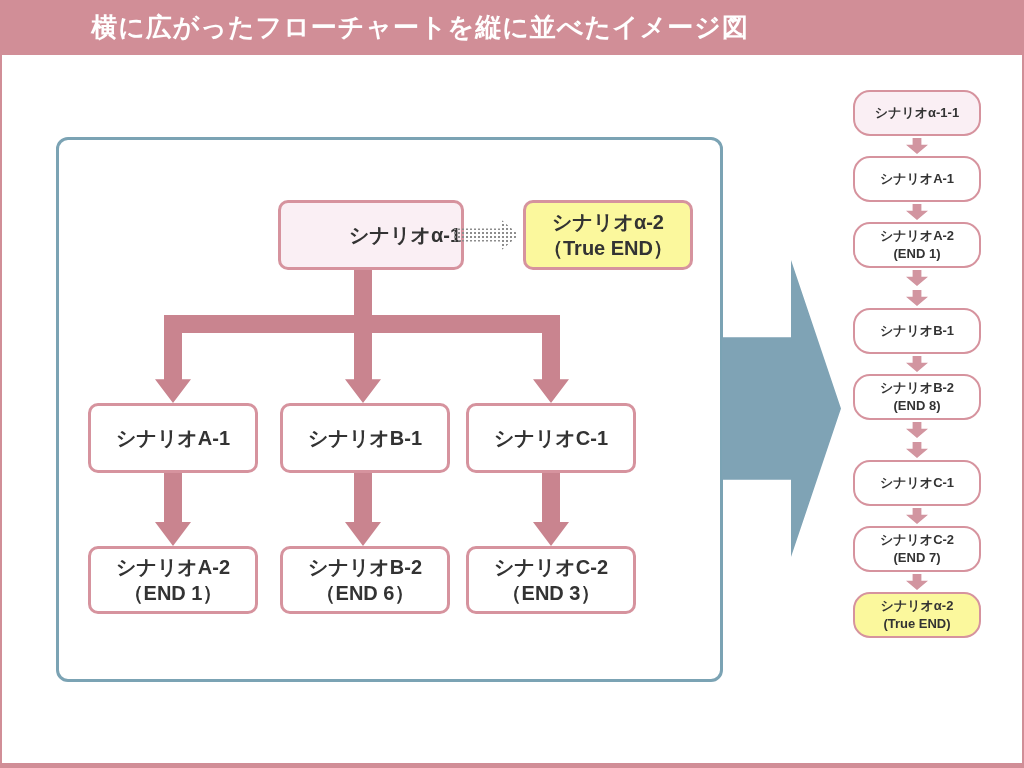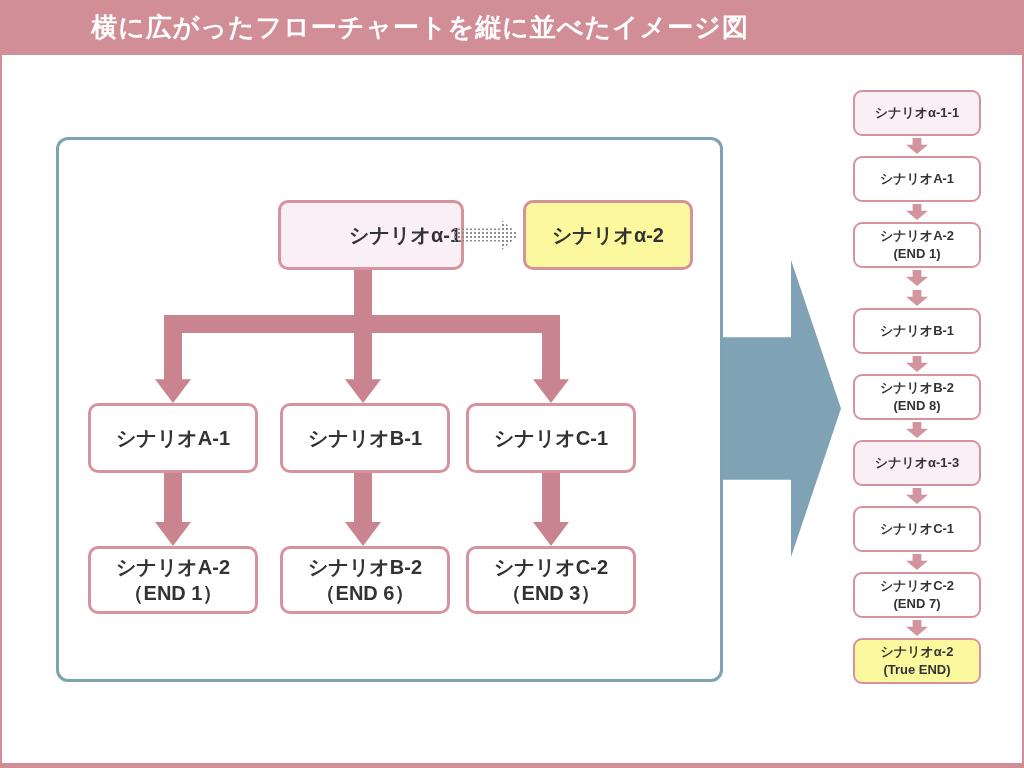--- a/index.html
+++ b/index.html
@@ -46,21 +46,21 @@
     background-image:radial-gradient(circle,#8d8d8d 1.1px,rgba(0,0,0,0) 1.4px);
     background-size:4px 4px;
     clip-path:polygon(0 30%,72% 30%,72% 0,100% 50%,72% 100%,72% 70%,0 70%); }
 
   
   .big-arrow { position:absolute; left:720px; top:205px; width:119px; height:297px; background:#7fa3b5;
     clip-path:polygon(0 26%,58% 26%,58% 0,100% 50%,58% 100%,58% 74%,0 74%); }
 
   
   .v-col { position:absolute; left:851px; top:35px; width:128px; display:flex; flex-direction:column; align-items:center; }
-  .vnode { width:128px; min-height:46px; border:2px solid #d6939e; border-radius:9px; background:#ffffff;
+  .vnode { width:128px; min-height:46px; border:2px solid #d6939e; border-radius:17px; background:#ffffff;
            display:flex; flex-direction:column; align-items:center; justify-content:center;
            font-size:13px; font-weight:bold; color:#333333; line-height:1.35; text-align:center; padding:3px 2px; }
   .vnode.fill-pink { background:#faeff4; }
   .vnode.fill-yellow { background:#fbf89d; }
   .varrow { width:22px; height:16px; background:#d295a0; margin:2px 0;
             clip-path:polygon(30% 0,70% 0,70% 42%,100% 42%,50% 100%,0 42%,30% 42%); }
 </style>
 </head>
 <body>
 
@@ -73,20 +73,21 @@
   <section class="flow-box">
 
     <div class="node fill-pink n-alpha1">
       <div>シナリオα-1</div>
     </div>
 
     <div class="dotted-arrow"></div>
 
     <div class="node fill-yellow n-alpha2">
       <div>シナリオα-2</div>
+      <div>（True END）</div>
     </div>
 
     <div class="stem"></div>
     <div class="hbar"></div>
     <div class="arrow1 pos-a"></div>
     <div class="arrow1 pos-b"></div>
     <div class="arrow1 pos-c"></div>
 
     <div class="node n-a1">
       <div>シナリオA-1</div>
@@ -143,23 +144,20 @@
       <div>シナリオB-1</div>
     </div>
     <div class="varrow"></div>
 
     <div class="vnode">
       <div>シナリオB-2</div>
       <div>(END 8)</div>
     </div>
     <div class="varrow"></div>
 
-    <div class="vnode fill-pink">
-      <div>シナリオα-1-3</div>
-    </div>
     <div class="varrow"></div>
 
     <div class="vnode">
       <div>シナリオC-1</div>
     </div>
     <div class="varrow"></div>
 
     <div class="vnode">
       <div>シナリオC-2</div>
       <div>(END 7)</div>

